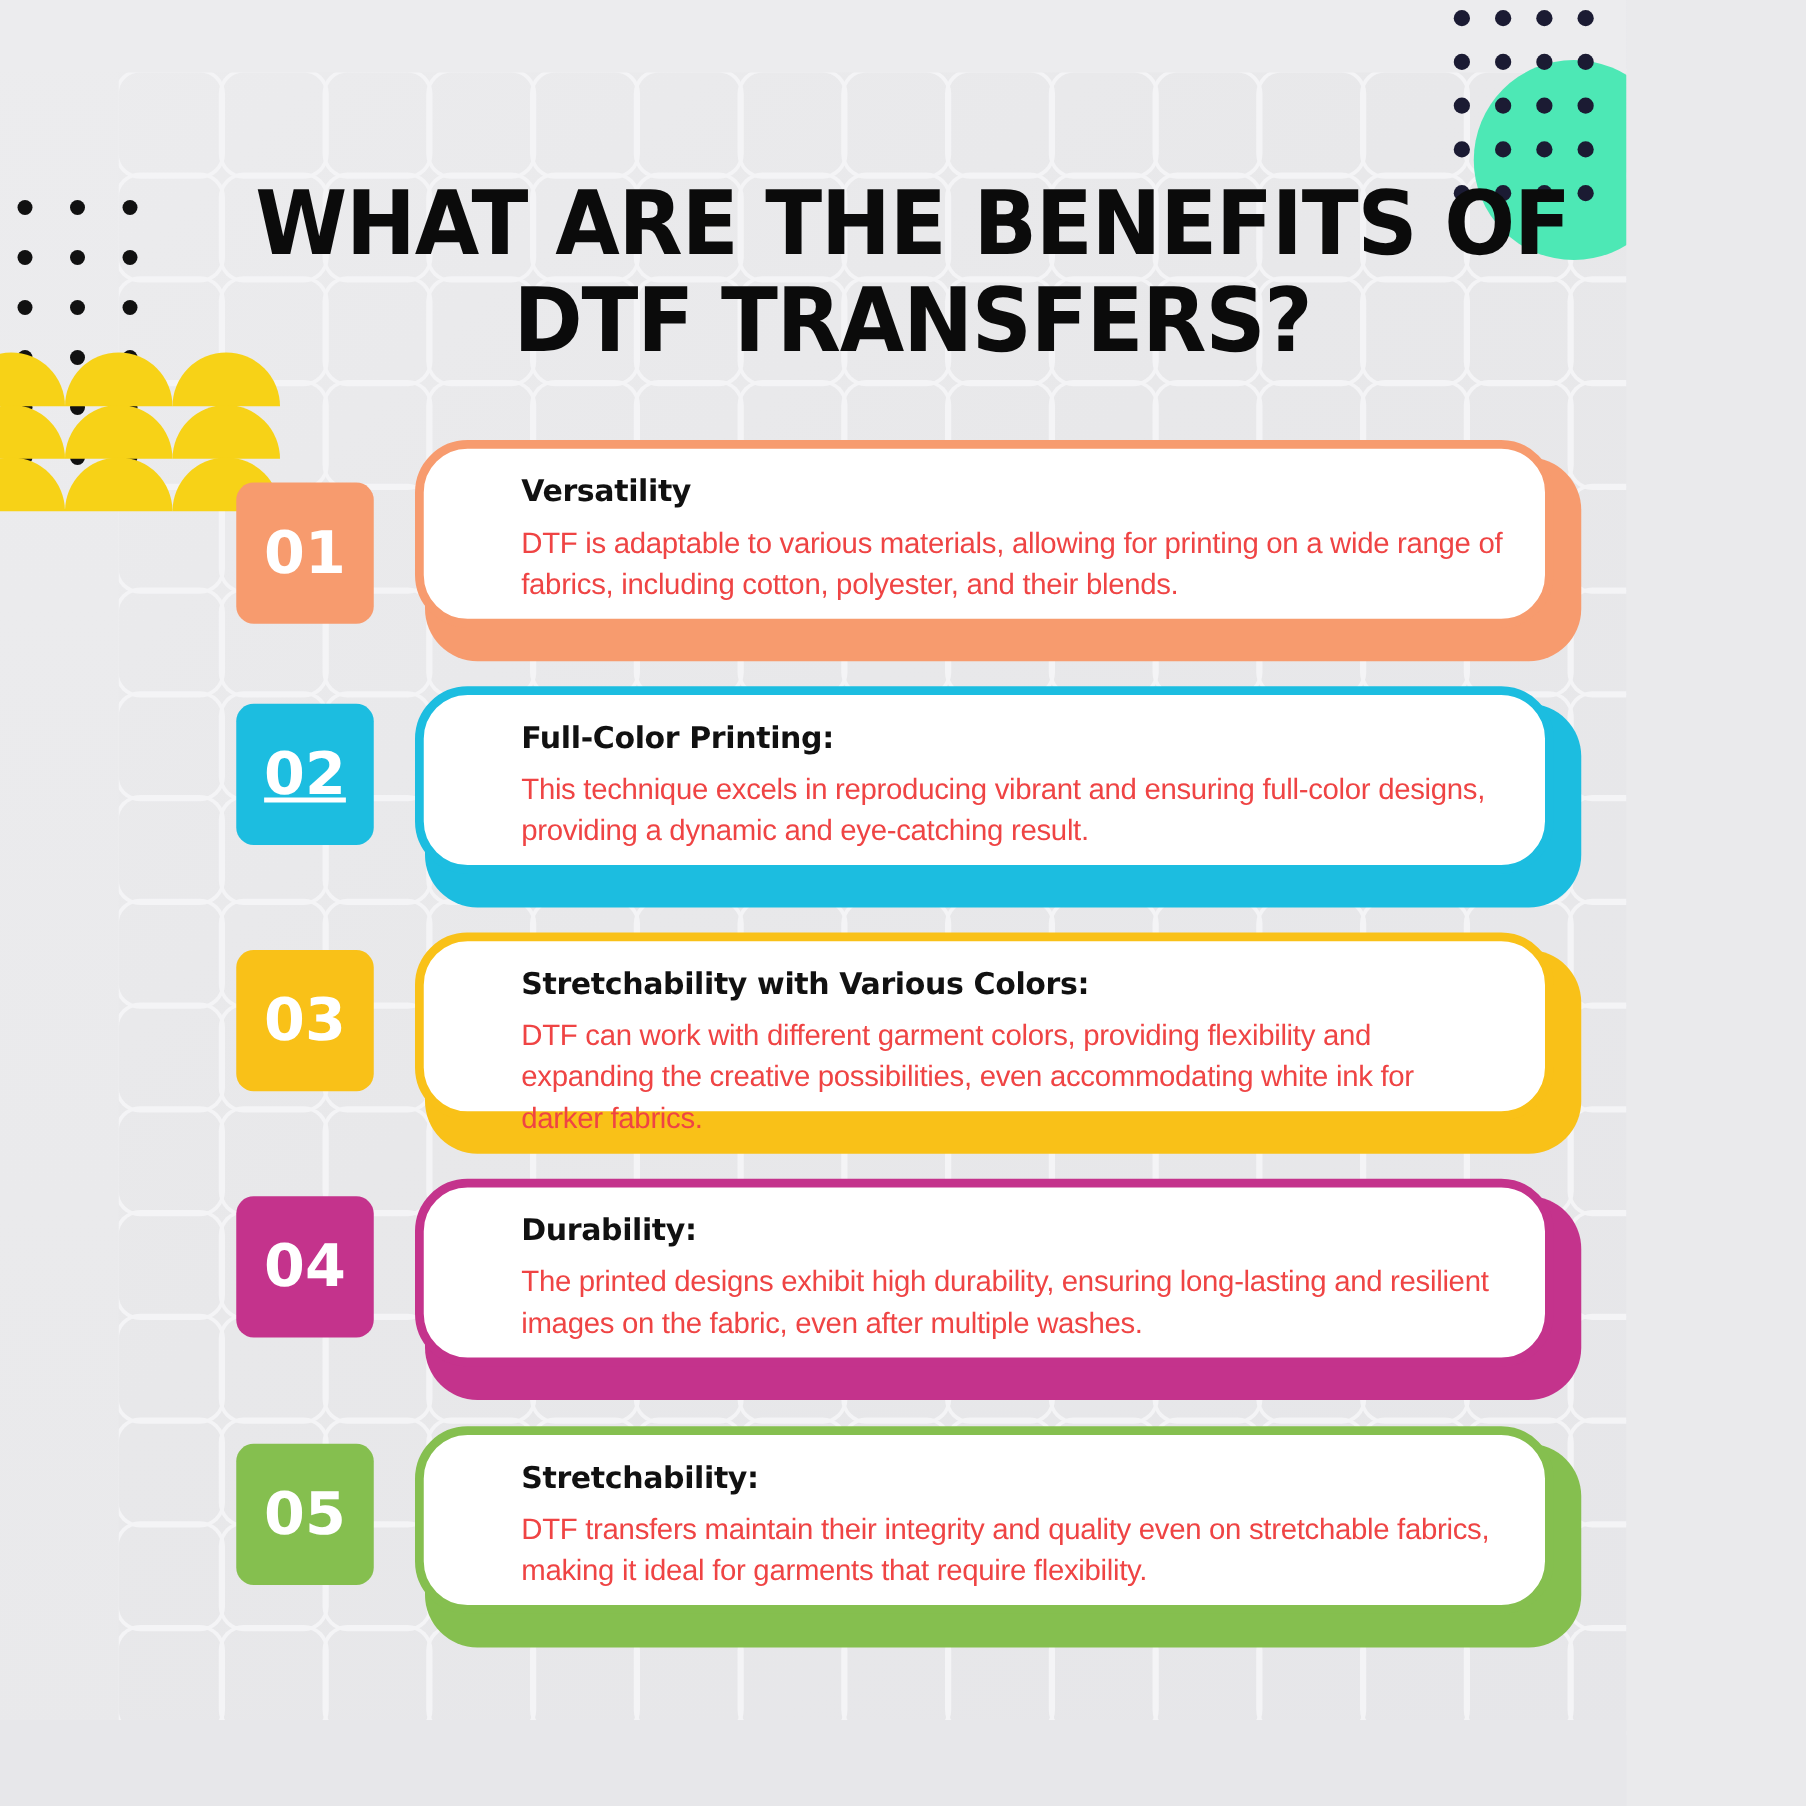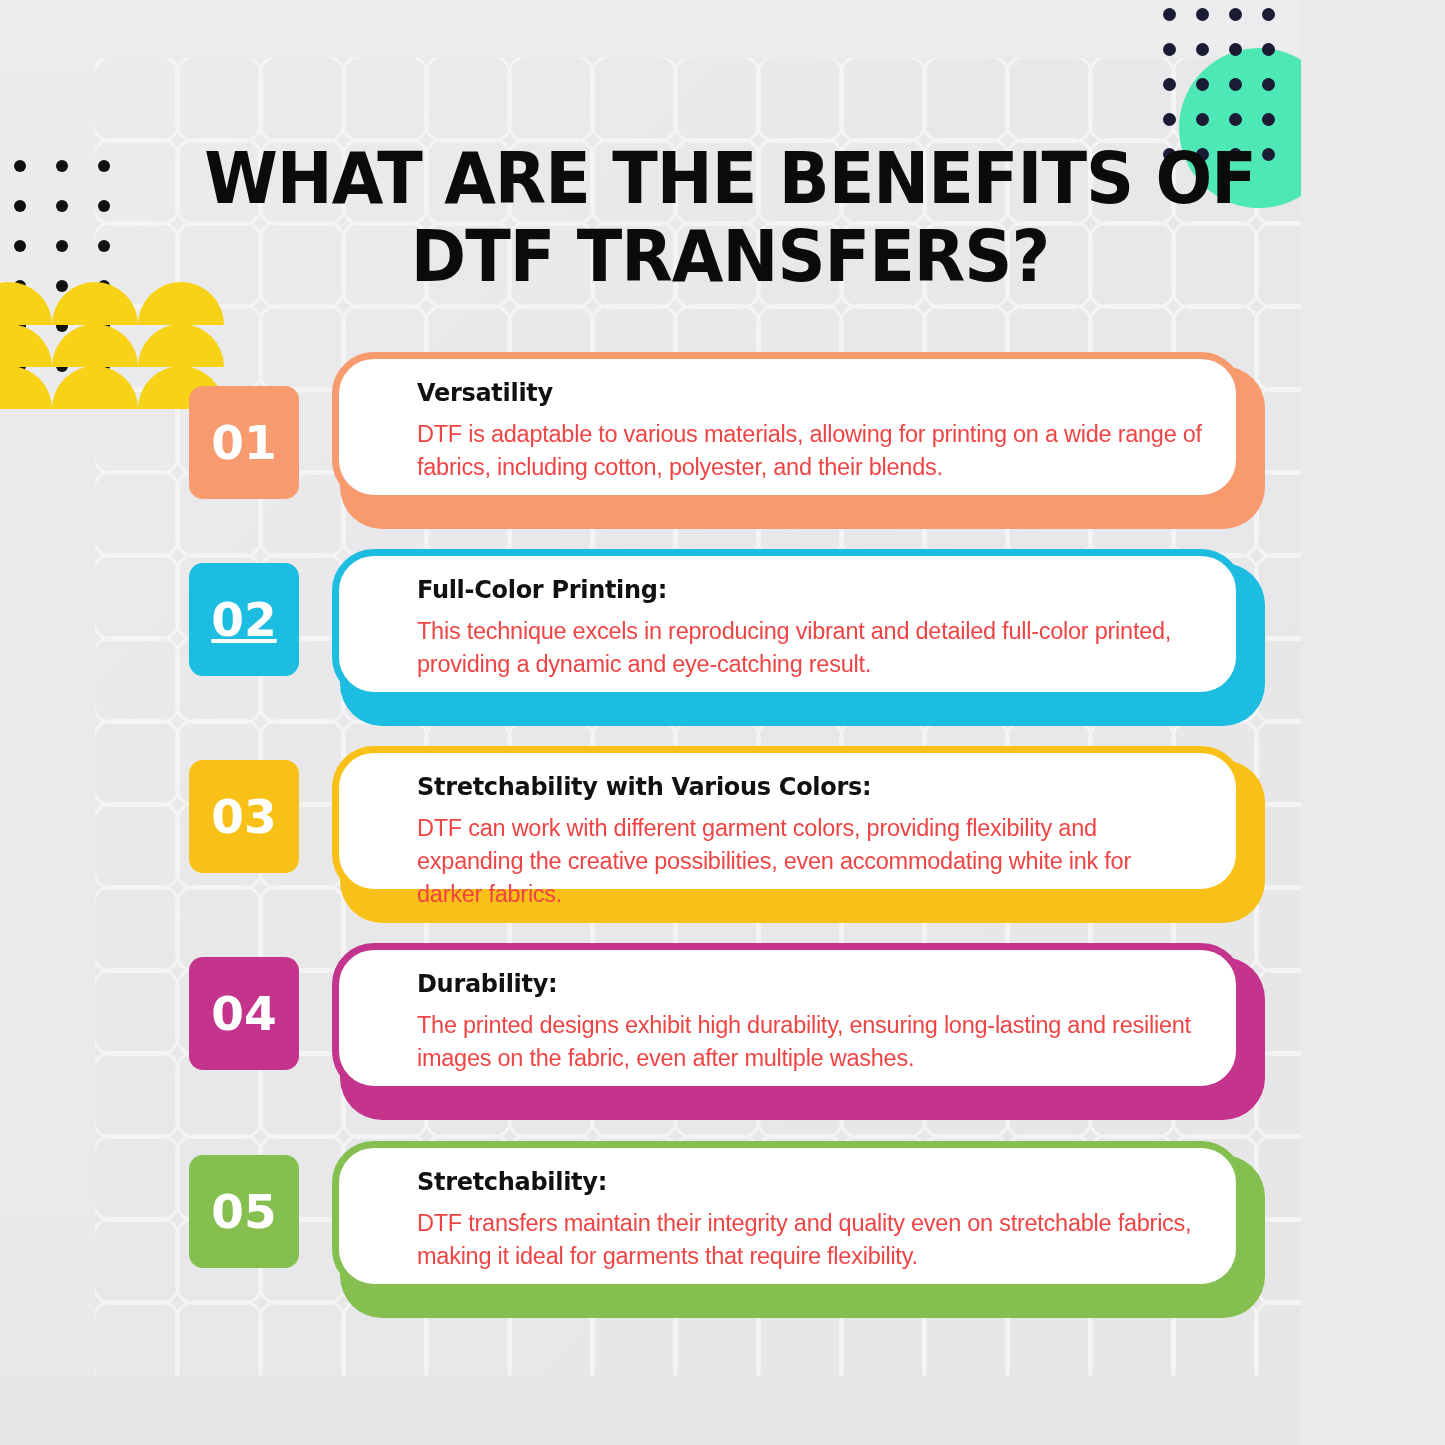--- a/index.html
+++ b/index.html
@@ -554,21 +554,21 @@
             <div class="card-body">DTF is adaptable to various materials, allowing for printing on a wide range of fabrics, including cotton, polyester, and their blends.</div>
           </div>
         </div>
       </div>
       <div class="card-row" style="top: 549px;">
         <div class="badge" style="background: rgb(28, 189, 224); text-decoration: underline;">02</div>
         <div class="card-wrap">
           <div class="card-shadow" style="background: rgb(28, 189, 224);"></div>
           <div class="card" style="border-color: rgb(28, 189, 224);">
             <div class="card-title">Full-Color Printing:</div>
-            <div class="card-body">This technique excels in reproducing vibrant and detailed full-color printed, providing a dynamic and eye-catching result.</div>
+            <div class="card-body">This technique excels in reproducing vibrant and ensuring full-color designs, providing a dynamic and eye-catching result.</div>
           </div>
         </div>
       </div>
       <div class="card-row" style="top: 746px;">
         <div class="badge" style="background: rgb(249, 193, 24);">03</div>
         <div class="card-wrap">
           <div class="card-shadow" style="background: rgb(249, 193, 24);"></div>
           <div class="card" style="border-color: rgb(249, 193, 24);">
             <div class="card-title">Stretchability with Various Colors:</div>
             <div class="card-body">DTF can work with different garment colors, providing flexibility and expanding the creative possibilities, even accommodating white ink for darker fabrics.</div>

